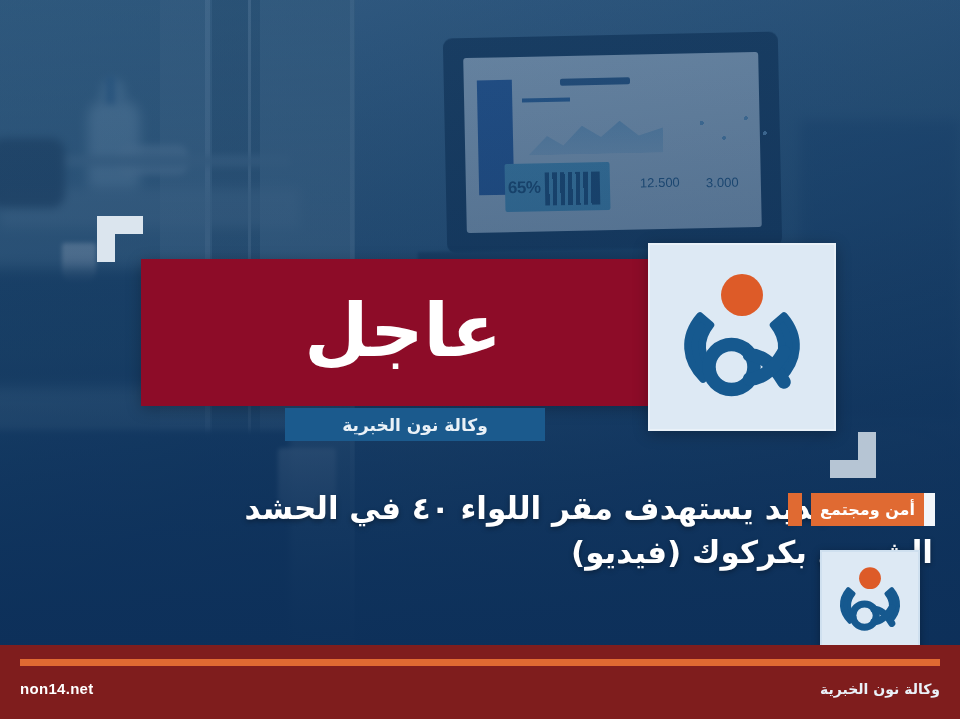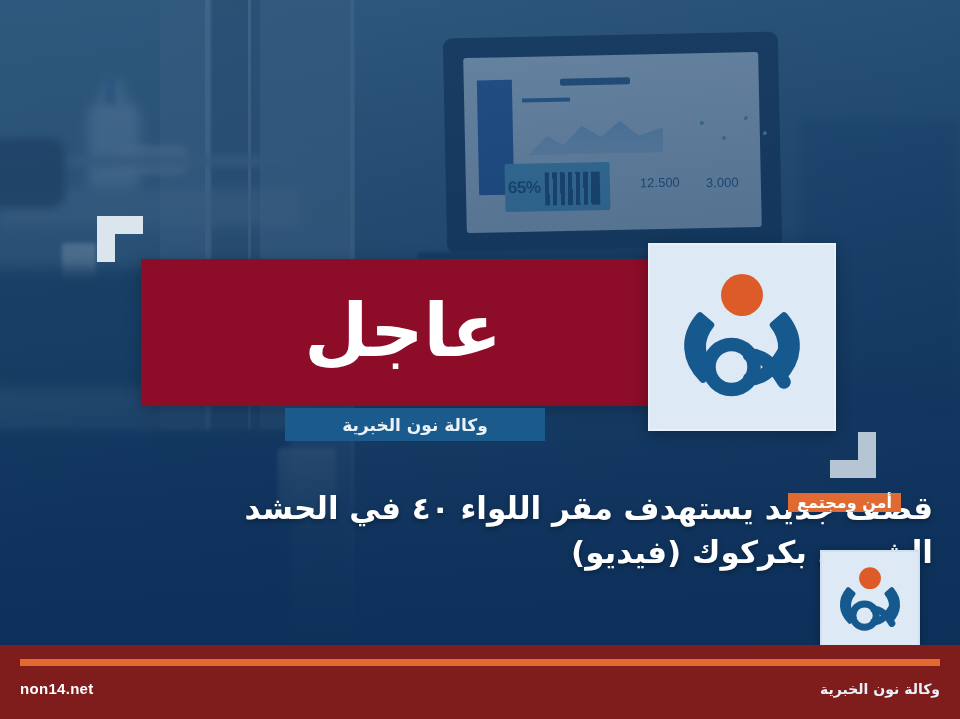--- a/index.html
+++ b/index.html
@@ -137,21 +137,21 @@
   .headline {
     position:absolute; right:27px; top:486px; width:715px;
     text-align:right; direction:rtl;
     color:#ffffff;
     font-family:"DejaVu Sans", sans-serif;
     font-size:31px; font-weight:bold; line-height:1.42;
     text-shadow:0 2px 5px rgba(0,0,0,.35);
   }
 
   
-  .cat-wrap { position:absolute; left:788px; top:493px; height:33px; display:flex; align-items:stretch; direction:ltr;flex-direction:column; }
+  .cat-wrap { position:absolute; left:788px; top:493px; height:33px; display:flex; align-items:stretch; direction:ltr; }
   .cat-tick   { width:14px; background:#e06a32; }
   .cat-gap    { width:9px; background:transparent; }
   .cat-label  { background:#e06a32; color:#ffffff; font-size:16px; font-weight:bold;
                 font-family:"DejaVu Sans", sans-serif;
                 display:flex; align-items:center; padding:0 9px; direction:rtl; }
   .cat-end    { width:11px; background:#f2f6fa; }
 
   
   .footer {
     position:absolute; left:0; top:645px; width:960px; height:74px;

